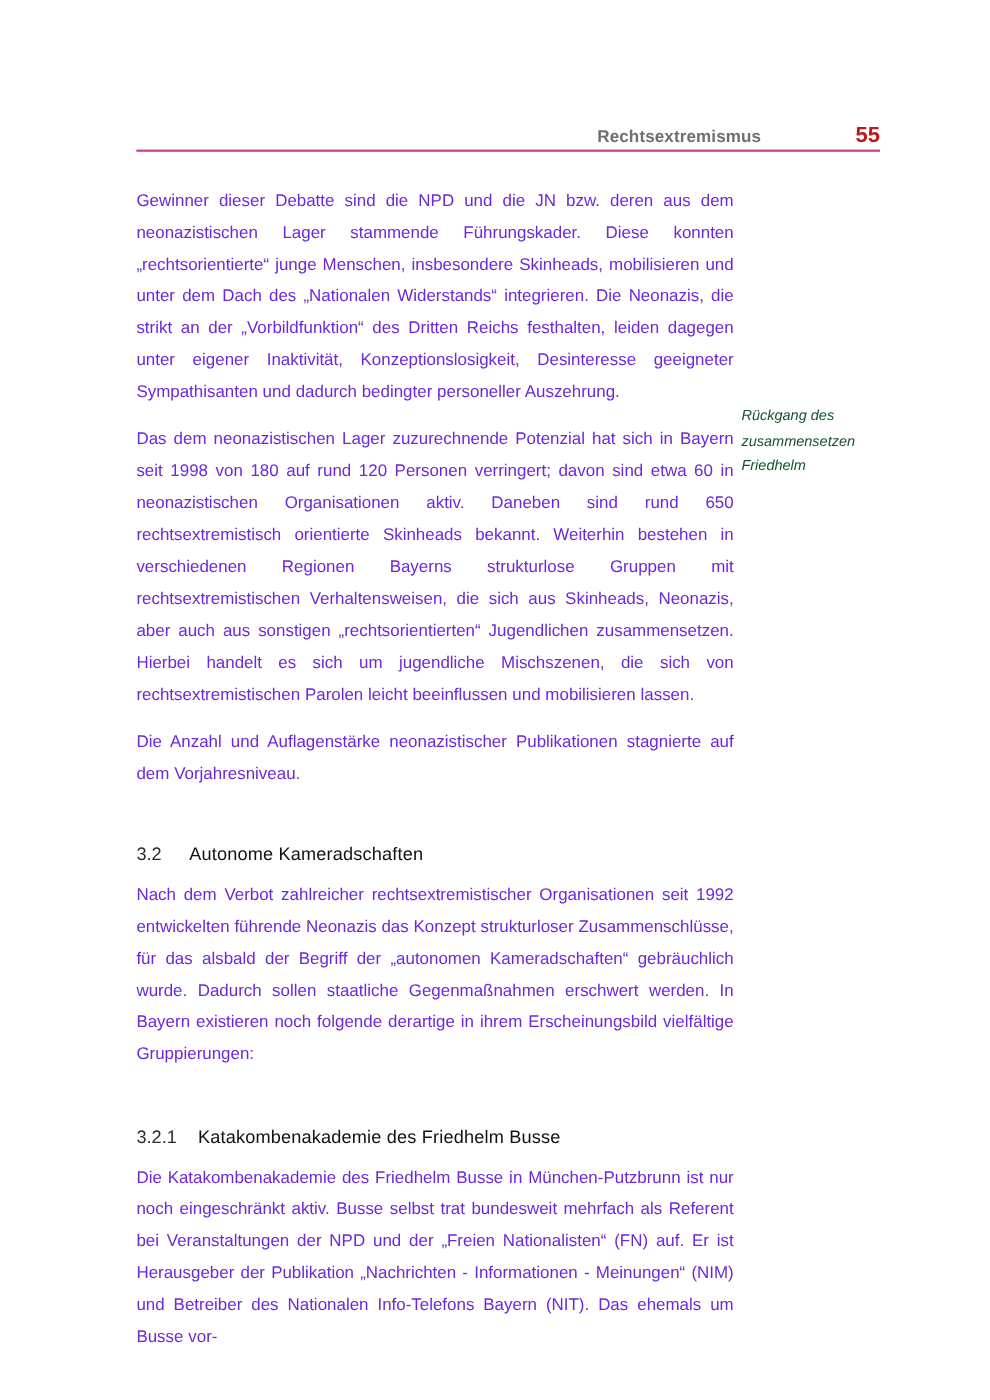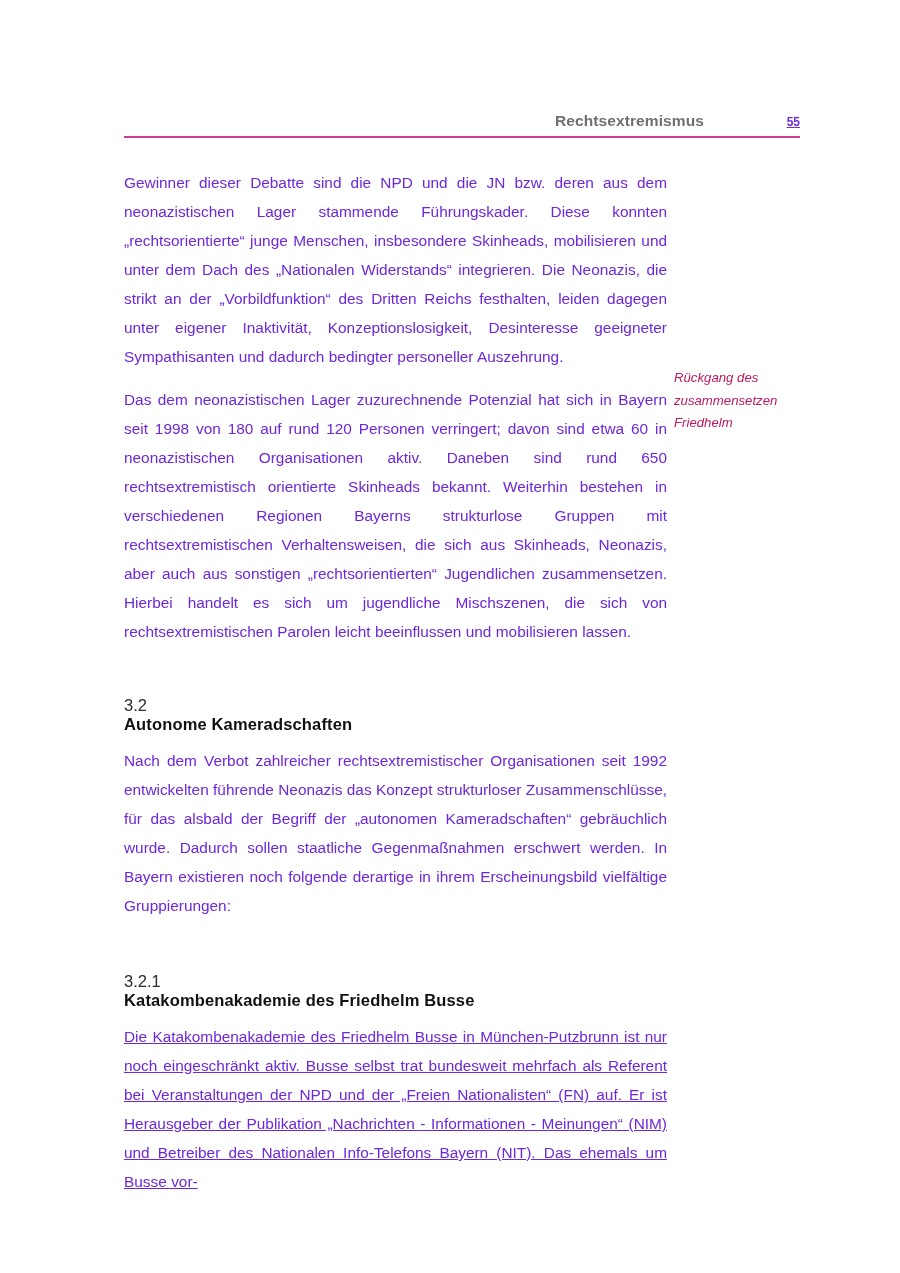--- a/index.html
+++ b/index.html
@@ -33,29 +33,28 @@
     height: 22px;
     display: flex;
     align-items: baseline;
     justify-content: flex-end;
   }
   .header-title {
     font-size: 15.5px;
     font-weight: bold;
     color: #6f6f6f;
     letter-spacing: 0.1px;
-    margin-right: 0;
+    margin-right: 12px;
   }
   .header-pageno {
-    font-size: 12px;
+    font-size: 20px;
     font-weight: bold;
-    color: #6d28d9;
+    color: #b91c1c;
     width: 96px;
     text-align: right;
-    text-decoration: underline;
   }
   .header-rule {
     position: absolute;
     left: 124px;
     top: 136px;
     width: 676px;
     height: 1.6px;
     background: #cc3e96;
   }
 
@@ -70,59 +69,58 @@
   p.body {
     margin: 0 0 14px 0;
     font-size: 15.4px;
     line-height: 29px;
     color: #6d28d9;
     text-align: justify;
     text-justify: inter-word;
     hyphens: manual;
     word-spacing: 0.1px;
   }
-  p.body:last-child { margin-bottom: 0; text-decoration: underline; }
+  p.body:last-child { margin-bottom: 0; }
 
   
   .heading {
     display: flex;
     align-items: baseline;
     margin: 12px 0 12px 0;
     color: #1a1a1a;
-    flex-direction: column;
   }
   .heading.h2 { margin-top: 50px; }
   .heading.h3 { margin-top: 52px; }
 
   .heading .num {
     font-size: 16.5px;
     font-weight: normal;
     color: #2c2c2c;
     flex: 0 0 auto;
   }
   .heading.h2 .num { width: 48px; }
   .heading.h3 .num { width: 56px; }
 
   .heading .title {
     font-size: 16.5px;
-    font-weight: bold;
+    font-weight: normal;
     color: #111111;
     letter-spacing: 0.15px;
   }
 
   
   .margin-note {
     position: absolute;
     left: 674px;
     top: 367px;
     width: 140px;
     font-size: 13.2px;
     line-height: 22.6px;
     font-style: italic;
-    color: #be185d;
+    color: #14532d;
   }
   .margin-note div { white-space: nowrap; }
 </style>
 </head>
 <body>
 
 <div class="page">
 
   <div class="header">
     <span class="header-title">Rechtsextremismus</span>
@@ -135,20 +133,21 @@
     <div>zusammensetzen</div>
     <div>Friedhelm</div>
   </div>
 
   <div class="column">
 
     <p class="body">Gewinner dieser Debatte sind die NPD und die JN bzw. deren aus dem neonazistischen Lager stammende Führungskader. Diese konnten „rechtsorientierte“ junge Menschen, insbesondere Skinheads, mobilisieren und unter dem Dach des „Nationalen Widerstands“ integrieren. Die Neonazis, die strikt an der „Vorbildfunktion“ des Dritten Reichs festhalten, leiden dagegen unter eigener Inaktivität, Konzeptionslosigkeit, Desinteresse geeigneter Sympathisanten und dadurch bedingter personeller Auszehrung.</p>
 
     <p class="body">Das dem neonazistischen Lager zuzurechnende Potenzial hat sich in Bayern seit 1998 von 180 auf rund 120 Personen verringert; davon sind etwa 60 in neonazistischen Organisationen aktiv. Daneben sind rund 650 rechtsextremistisch orientierte Skinheads bekannt. Weiterhin bestehen in verschiedenen Regionen Bayerns strukturlose Gruppen mit rechtsextremistischen Verhaltensweisen, die sich aus Skinheads, Neonazis, aber auch aus sonstigen „rechtsorientierten“ Jugendlichen zusammensetzen. Hierbei handelt es sich um jugendliche Mischszenen, die sich von rechtsextremistischen Parolen leicht beeinflussen und mobilisieren lassen.</p>
 
+    <p class="body">Die Anzahl und Auflagenstärke neonazistischer Publikationen stagnierte auf dem Vorjahresniveau.</p>
 
     <div class="heading h2">
       <span class="num">3.2</span>
       <span class="title">Autonome Kameradschaften</span>
     </div>
 
     <p class="body">Nach dem Verbot zahlreicher rechtsextremistischer Organisationen seit 1992 entwickelten führende Neonazis das Konzept strukturloser Zusammenschlüsse, für das alsbald der Begriff der „autonomen Kameradschaften“ gebräuchlich wurde. Dadurch sollen staatliche Gegenmaßnahmen erschwert werden. In Bayern existieren noch folgende derartige in ihrem Erscheinungsbild vielfältige Gruppierungen:</p>
 
     <div class="heading h3">
       <span class="num">3.2.1</span>

